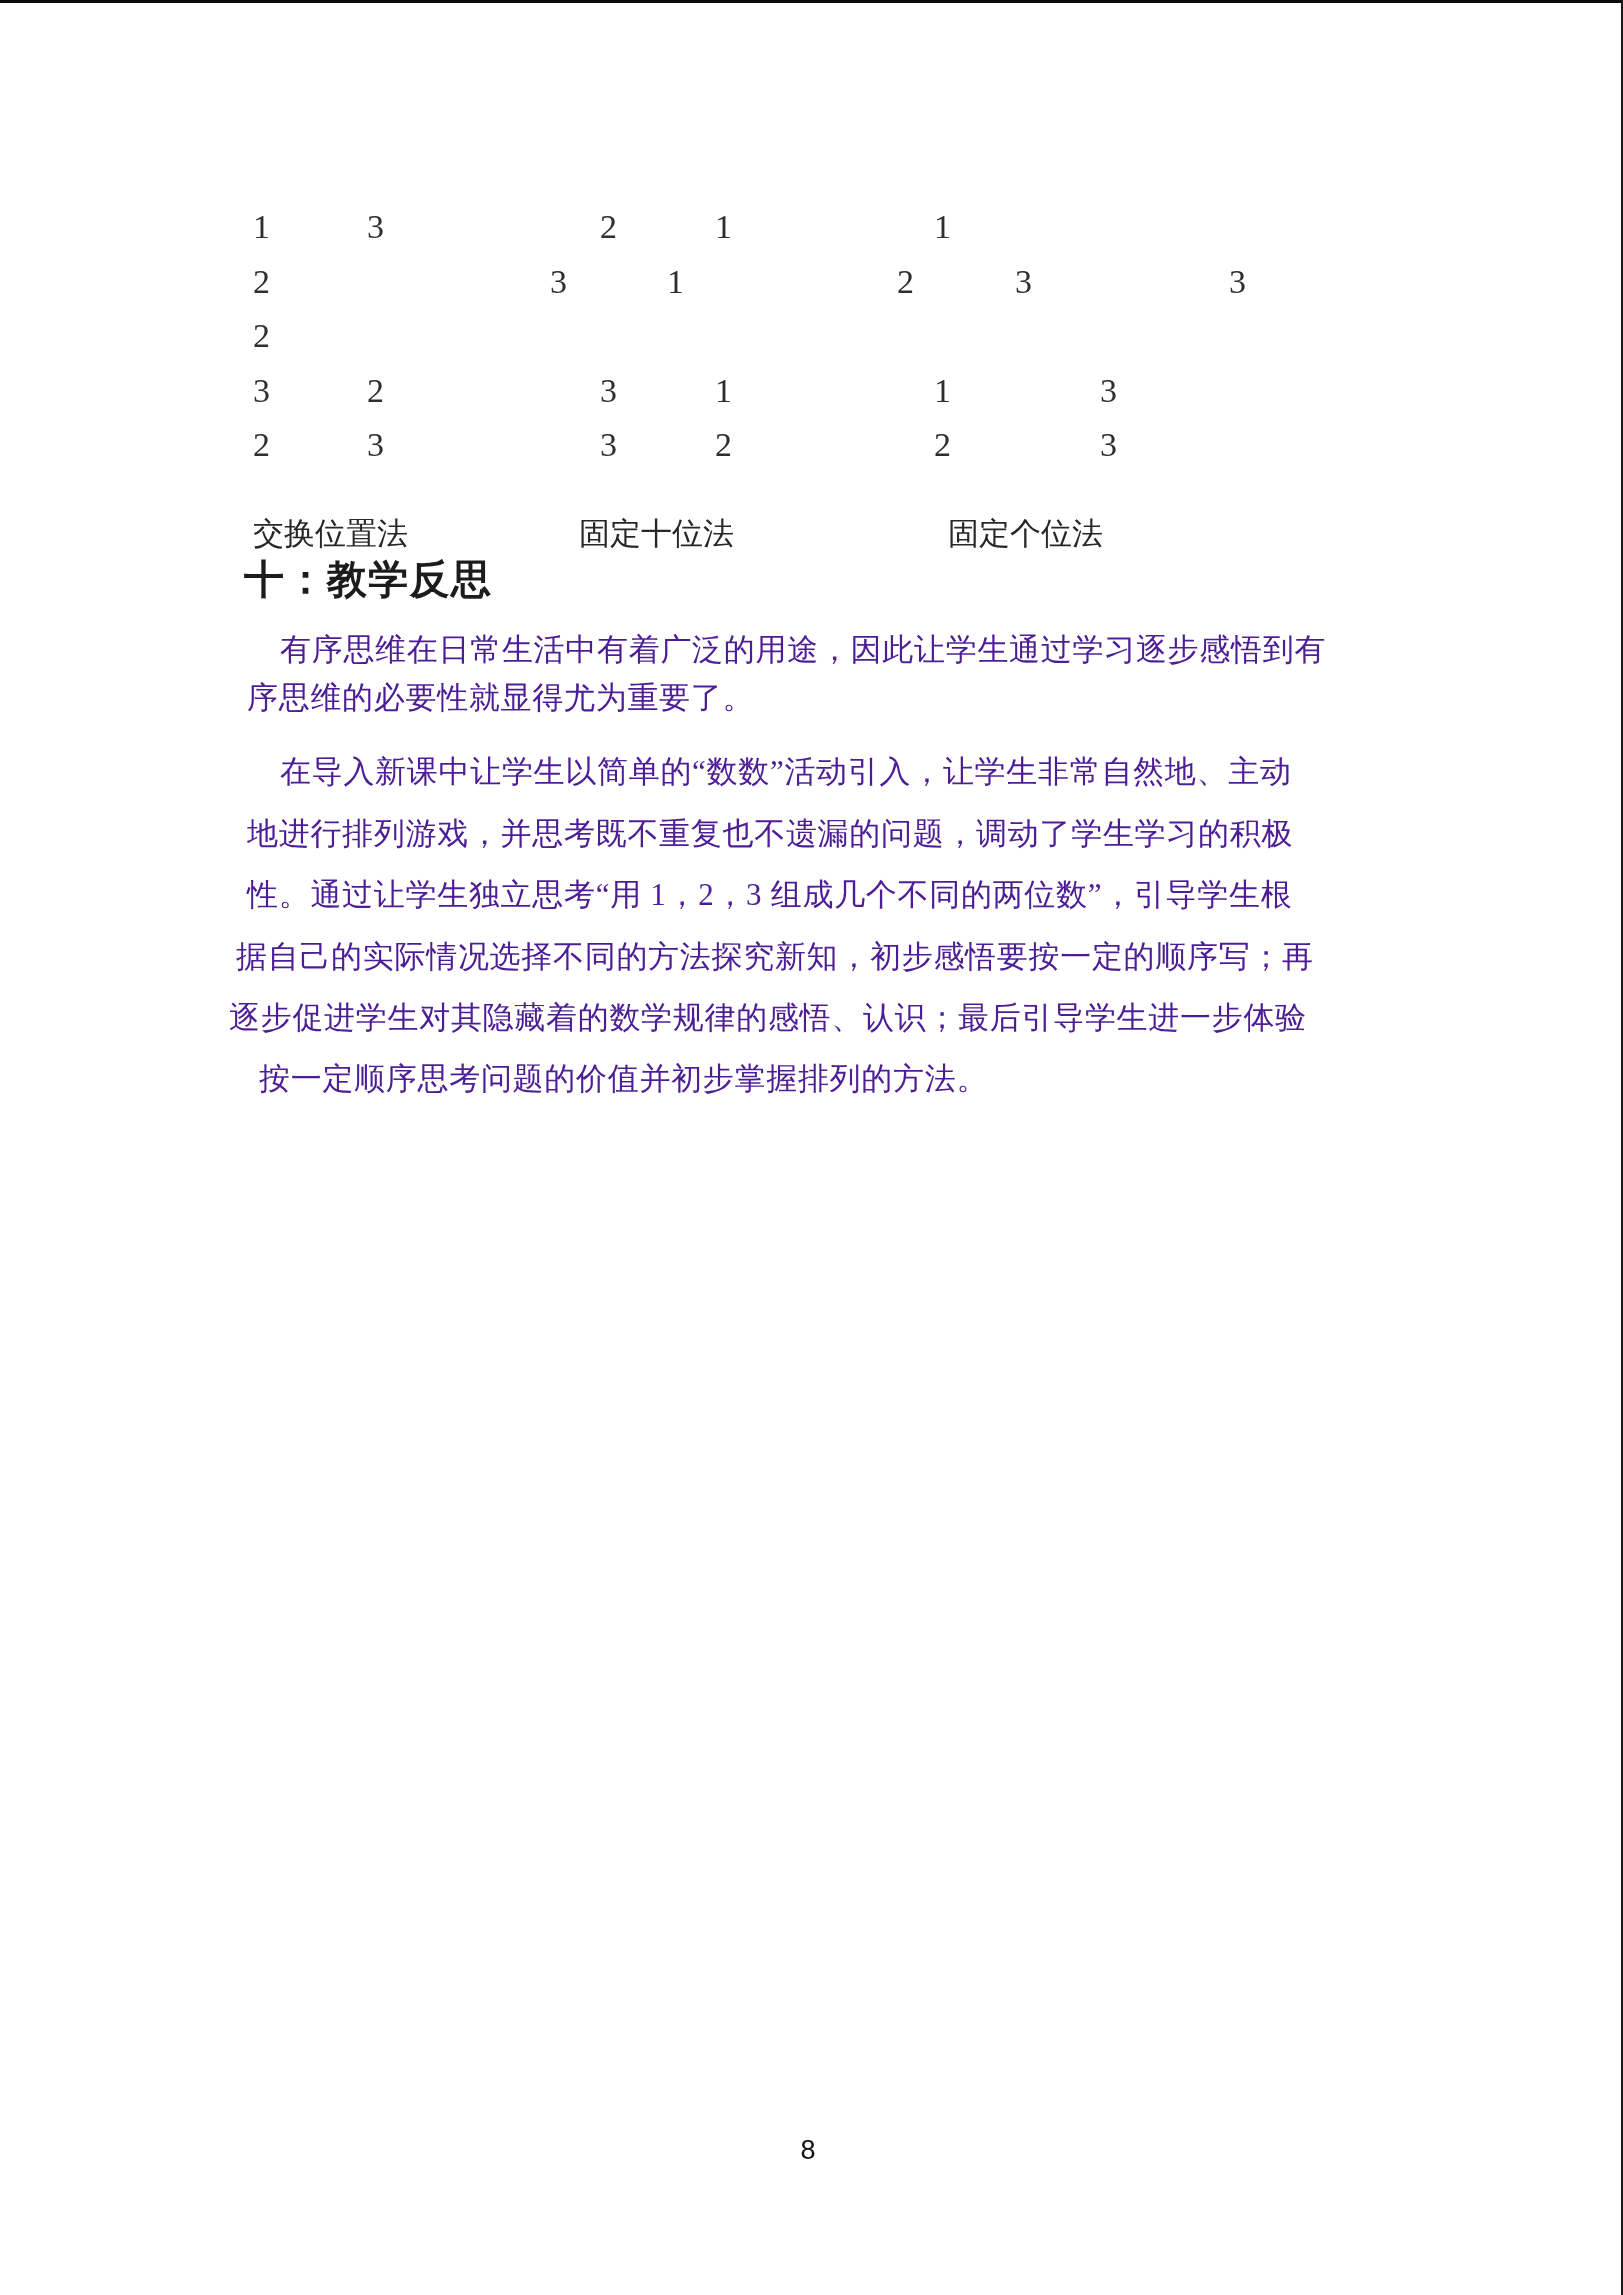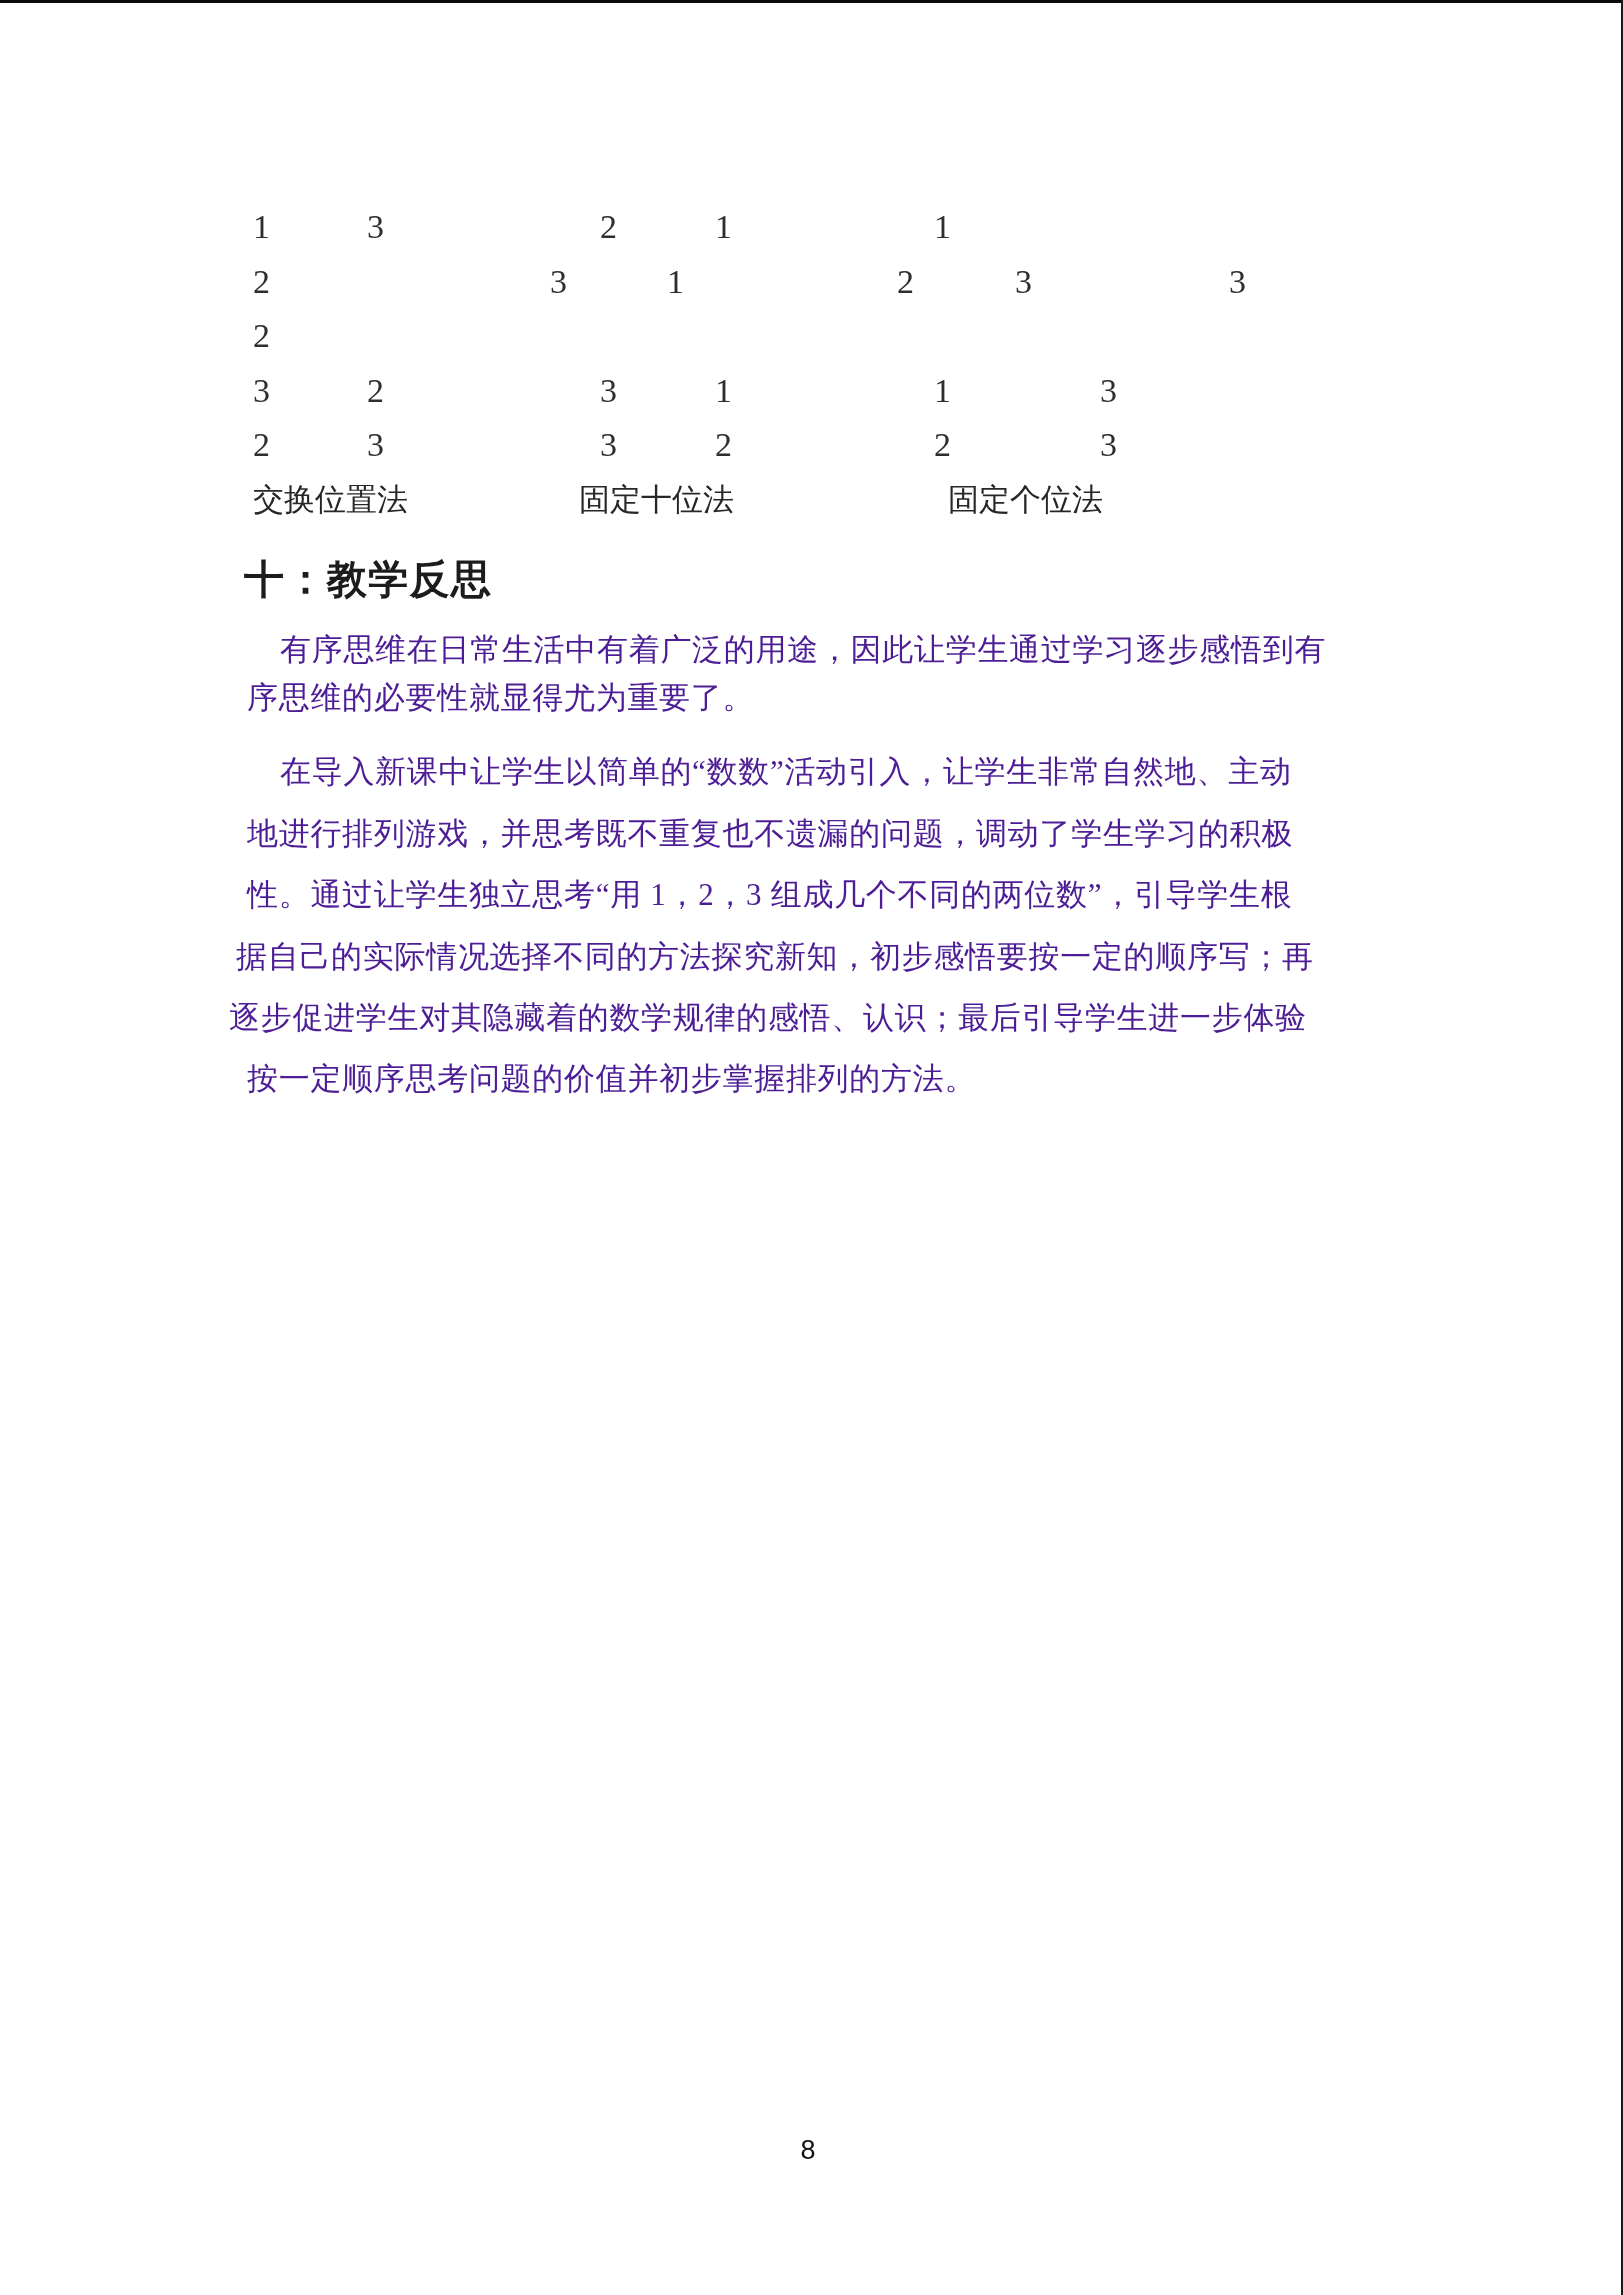--- a/index.html
+++ b/index.html
@@ -29,20 +29,21 @@
     color:#2e2e2e;
     white-space:pre;
   }
   
   .method-label{
     position:absolute;
     transform:translateY(-50%);
     font-size:31px;
     color:#272727;
     white-space:pre;
+    margin-top:34px;
   }
   
   .heading{
     position:absolute;
     left:232px;
     top:567px;
     transform:translateY(-50%);
     margin:12px;
     font-size:40px;
     font-weight:bold;
@@ -112,18 +113,18 @@
   <h1 class="heading">十：教学反思</h1>
 
   <div id="bodyText">
       <div class="body-line" style="left: 280px; top: 650px;">有序思维在日常生活中有着广泛的用途，因此让学生通过学习逐步感悟到有</div>
       <div class="body-line" style="left: 247px; top: 698px;">序思维的必要性就显得尤为重要了。</div>
       <div class="body-line" style="left: 280px; top: 772px;">在导入新课中让学生以简单的“数数”活动引入，让学生非常自然地、主动</div>
       <div class="body-line" style="left: 247px; top: 834px;">地进行排列游戏，并思考既不重复也不遗漏的问题，调动了学生学习的积极</div>
       <div class="body-line" style="left: 247px; top: 895px;">性。通过让学生独立思考“用 1，2，3 组成几个不同的两位数”，引导学生根</div>
       <div class="body-line" style="left: 236px; top: 957px;">据自己的实际情况选择不同的方法探究新知，初步感悟要按一定的顺序写；再</div>
       <div class="body-line" style="left: 229px; top: 1018px;">逐步促进学生对其隐藏着的数学规律的感悟、认识；最后引导学生进一步体验</div>
-      <div class="body-line" style="left: 247px; top: 1079px;">按一定顺序思考问题的价值并初步掌握排列的方法。</div>
+      <div class="body-line" style="left: 259px; top: 1079px;">按一定顺序思考问题的价值并初步掌握排列的方法。</div>
     </div>
 
   <span class="pageno">8</span>
 </div>
 
 
 </body></html>

